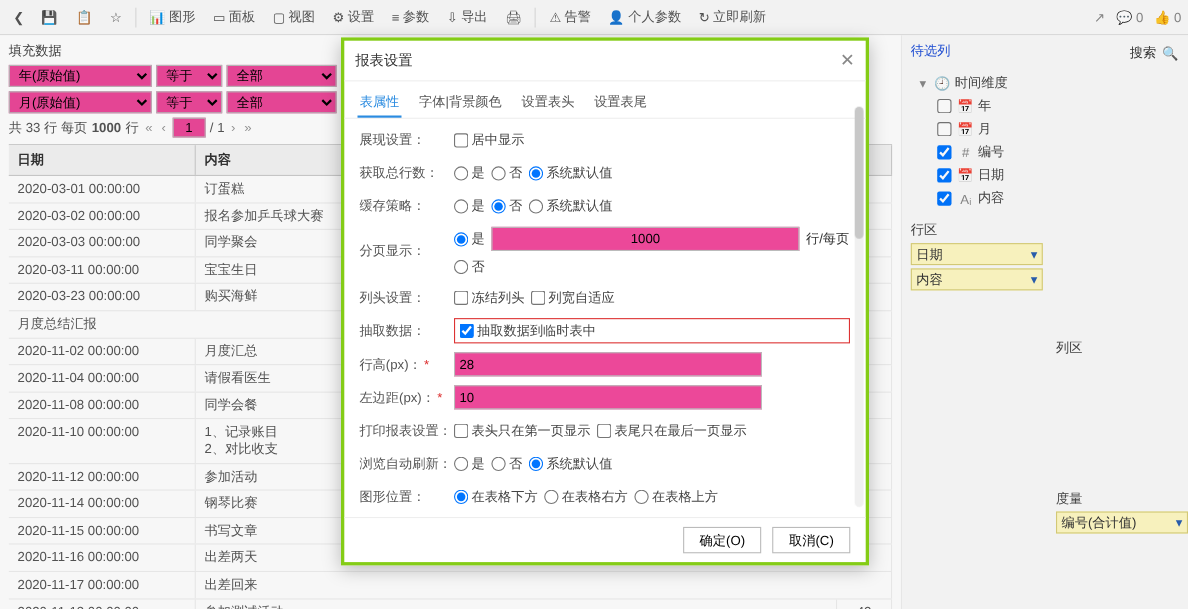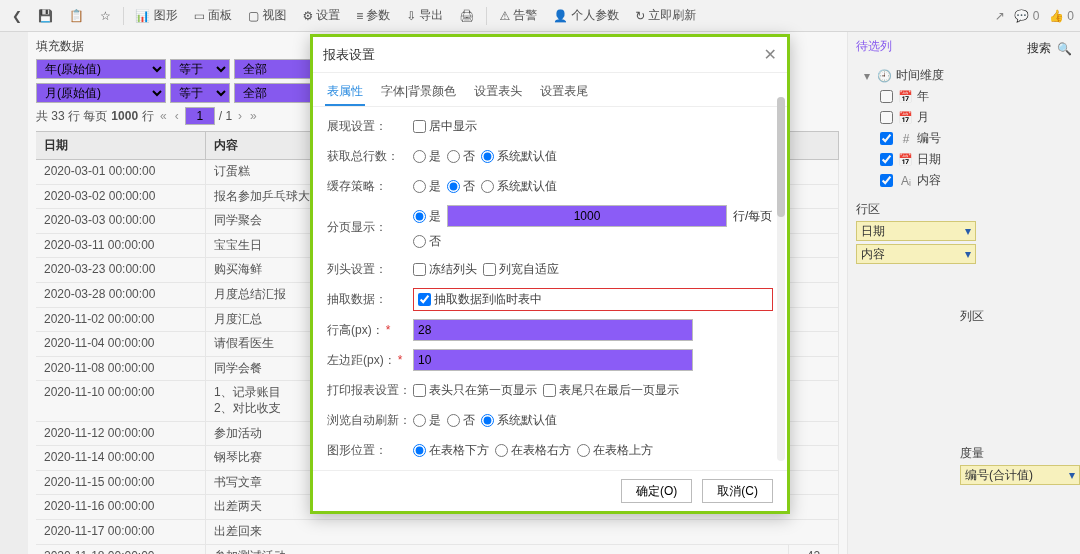--- a/index.html
+++ b/index.html
@@ -3,45 +3,45 @@
 <meta charset="utf-8">
 <style>
 * { box-sizing: border-box; margin: 0; padding: 0; font-family: "Microsoft YaHei", Arial, sans-serif; font-size: 12px; }
 body { background: #f5f5f5; width: 1080px; height: 554px; overflow: hidden; position: relative; color: #333; }
 .toolbar { height: 32px; background: #fafafa; border-bottom: 1px solid #ddd; display: flex; align-items: center; padding: 0 6px; gap: 4px; }
 .tb-btn { display: flex; align-items: center; gap: 3px; padding: 3px 6px; color: #555; cursor: pointer; font-size: 12px; }
 .tb-sep { width: 1px; height: 18px; background: #ddd; margin: 0 2px; }
 .tb-right { margin-left: auto; display: flex; align-items: center; gap: 10px; color: #888; }
 .tb-right span { display:flex; align-items:center; gap:3px;}
 
-.main { display: flex; height: calc(100% - 32px); padding-left: 28px; }
+.main { display: flex; height: calc(100% - 32px); }
 .left { width: 820px; padding: 6px 8px; background: #fff; border-right:1px solid #eee; overflow:hidden;}
 .right { flex: 1; background: #fafafa; padding: 6px 8px; }
 
 .section-title { font-size: 12px; color: #444; margin-bottom: 4px; }
 .filter-row { display: flex; align-items: center; gap: 4px; margin-bottom: 4px; }
-select, input[type=text] { border: 1px solid #bbb; height: 20px; padding: 0 4px; background: #8b5cf6; font-size:12px;}
+select, input[type=text] { border: 1px solid #bbb; height: 20px; padding: 0 4px; background: #ec4899; font-size:12px;}
 .filter-row select:first-child { width: 130px; }
 .filter-row select:nth-child(2) { width: 60px; }
 .filter-row select:nth-child(3) { width: 100px; }
 
 .pager { margin: 4px 0 6px; color: #555; display:flex; align-items:center; gap:4px;}
 .pager .pg-btn { color:#999; padding:0 2px; cursor:pointer;}
 .pager input { width:30px; text-align:center; height:18px;}
 
 .grid { border-top:1px solid #ccc; }
 .grid-head { display:flex; background:#f3f3f3; border-bottom:1px solid #ccc; font-weight:bold;}
 .grid-head > div { padding:5px 8px; border-right:1px solid #ccc;}
 .col-date { width:170px;} .col-content { flex:1;} .col-num{width:50px; text-align:center;}
 .grid-body {}
 .grid-row { display:flex; border-bottom:1px solid #eee; }
 .grid-row > div { padding:4px 8px; border-right:1px solid #eee; color:#555;}
 .grid-row .multi { line-height:1.3; }
 
-.right .panel-title { font-size:12px; color:#8b5cf6; margin-bottom:4px;}
+.right .panel-title { font-size:12px; color:#1d4ed8; margin-bottom:4px;}
 .right .search { display:flex; align-items:center; gap:6px; margin-bottom:6px;}
 .tree { margin-bottom:8px;}
 .tree-item { display:flex; align-items:center; gap:4px; padding:2px 0 2px 0; color:#444;}
 .tree-item.lvl1 { padding-left:4px;}
 .tree-item.lvl2 { padding-left:22px;}
 .tree-item input[type=checkbox]{ margin:0 2px;}
 .ico { display:inline-flex; width:14px; height:14px; align-items:center; justify-content:center; color:#888;}
 
 .subpanel { margin-top:10px;}
 .subpanel h4 { font-size:12px; font-weight:normal; color:#444; margin-bottom:3px;}
@@ -143,21 +143,20 @@
           </div>
           <div class="grid-row">
             <div class="col-date">2020-03-11 00:00:00</div>
             <div class="col-content multi" style="white-space: pre-line;">宝宝生日</div>
           </div>
           <div class="grid-row">
             <div class="col-date">2020-03-23 00:00:00</div>
             <div class="col-content multi" style="white-space: pre-line;">购买海鲜</div>
           </div>
           <div class="grid-row">
-            <div class="col-date">2020-03-28 00:00:00</div>
             <div class="col-content multi" style="white-space: pre-line;">月度总结汇报</div>
           </div>
           <div class="grid-row">
             <div class="col-date">2020-11-02 00:00:00</div>
             <div class="col-content multi" style="white-space: pre-line;">月度汇总</div>
           </div>
           <div class="grid-row">
             <div class="col-date">2020-11-04 00:00:00</div>
             <div class="col-content multi" style="white-space: pre-line;">请假看医生</div>
           </div>

